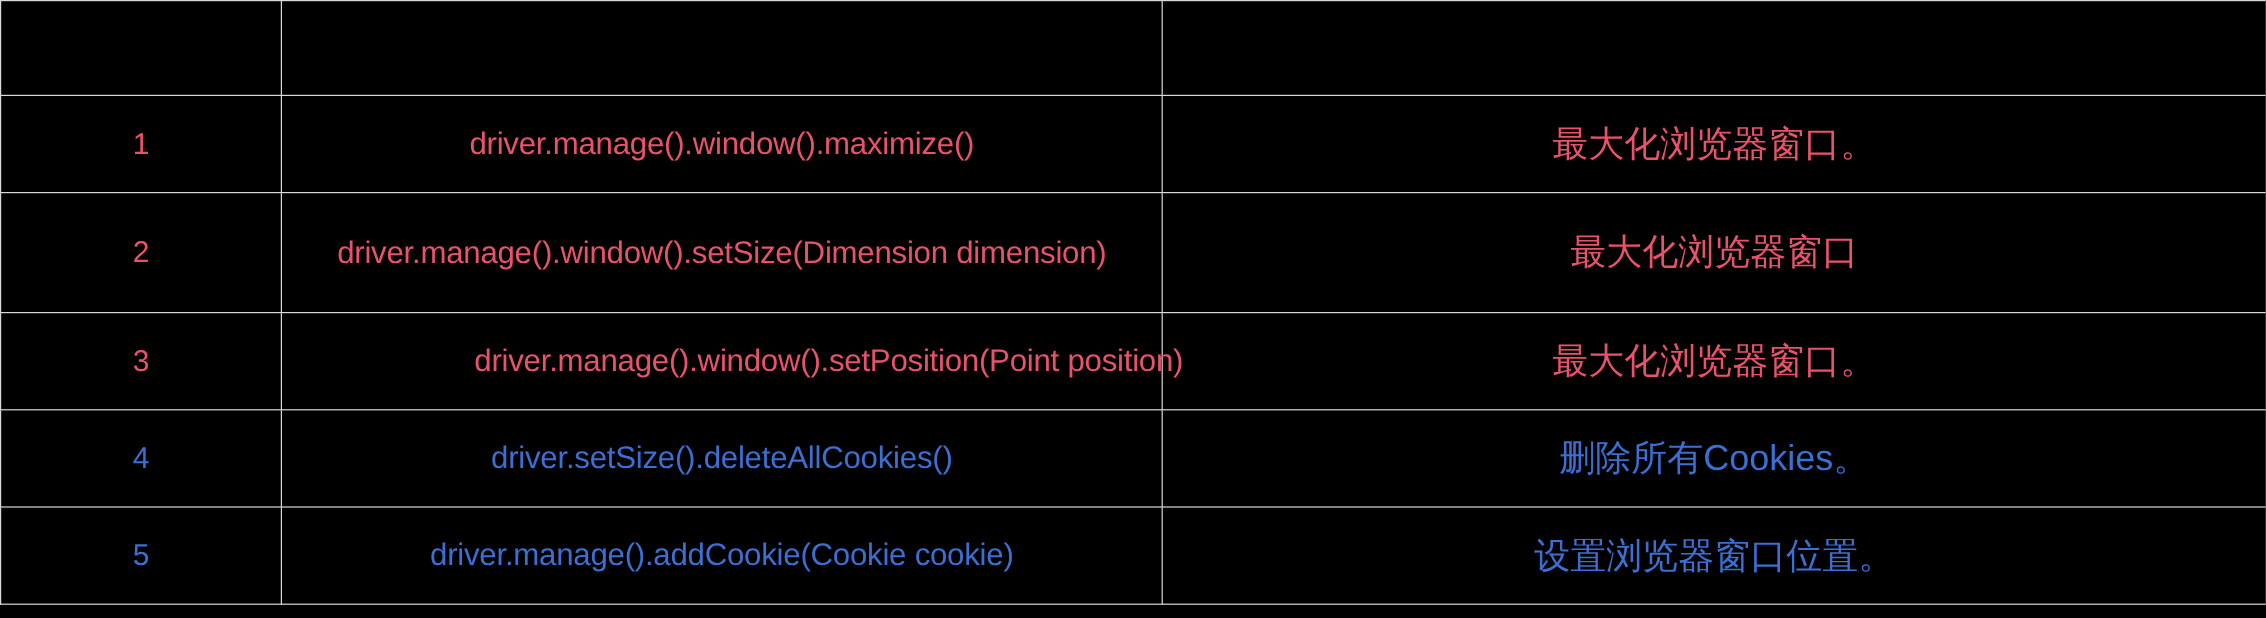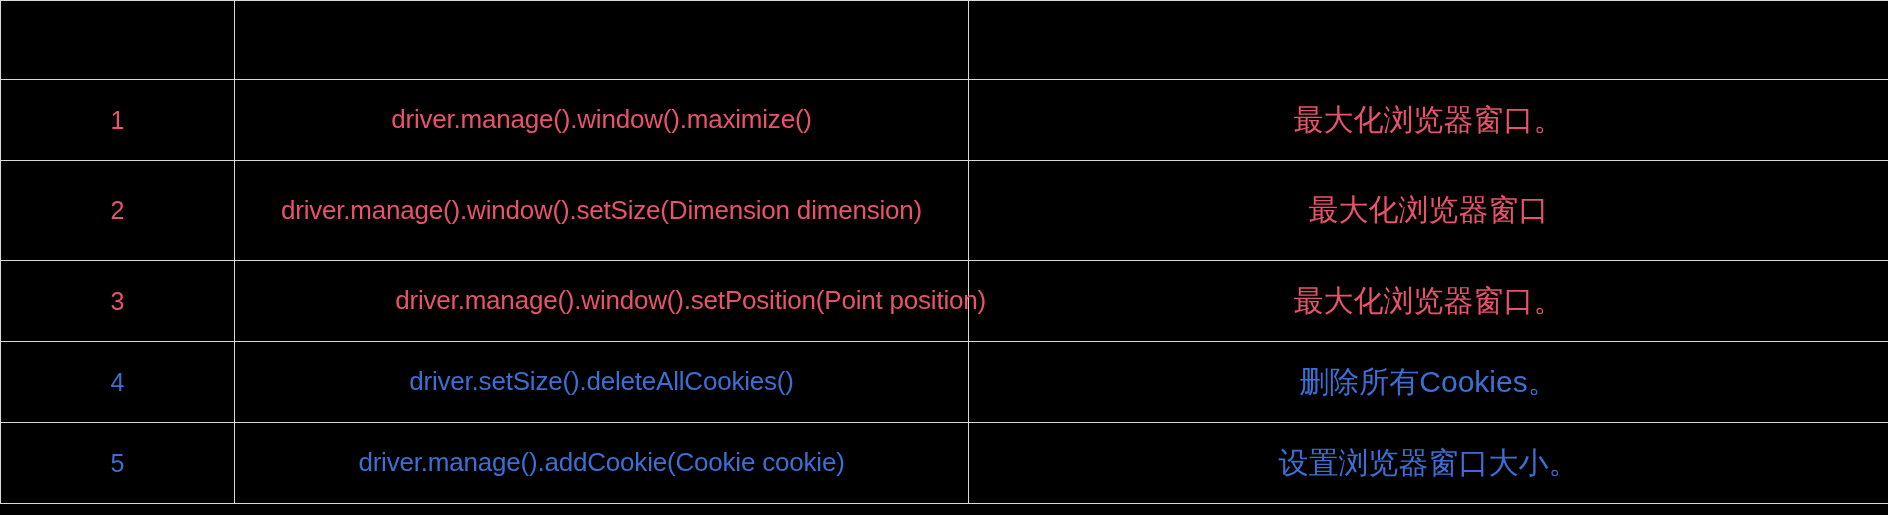--- a/index.html
+++ b/index.html
@@ -142,19 +142,19 @@
       </tr>
 
       <tr class="data-row" data-row-index="5">
         <td>
           <span class="cell-index c-blue">5</span>
         </td>
         <td>
           <span class="cell-method c-blue">driver.manage().addCookie(Cookie cookie)</span>
         </td>
         <td>
-          <span class="cell-desc c-blue">设置浏览器窗口大小。</span>
+          <span class="cell-desc c-blue">设置浏览器窗口位置。</span>
         </td>
       </tr>
 
     </tbody>
   </table>
 </div>
 
 </body></html>

